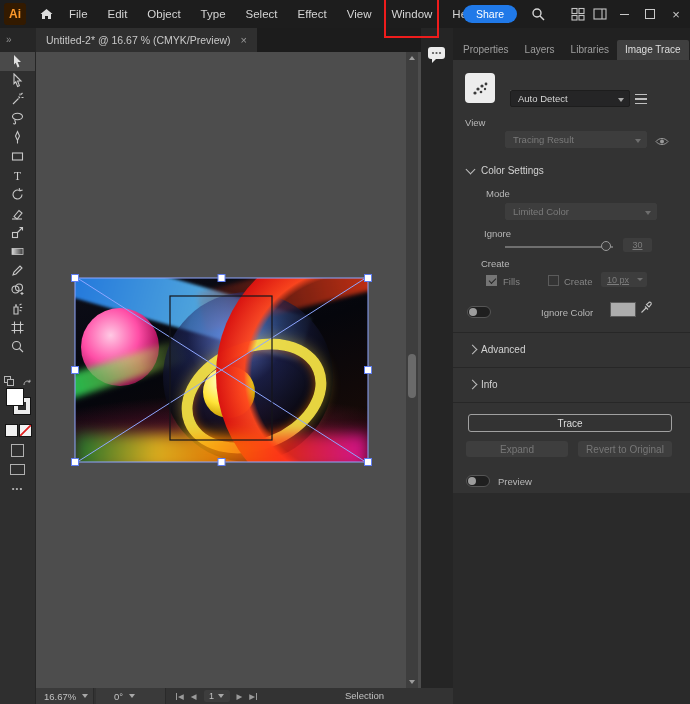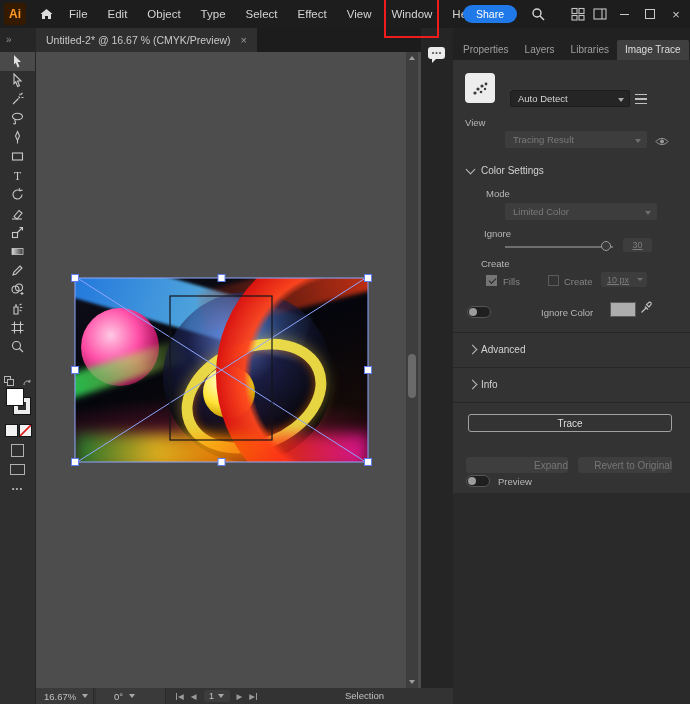--- a/index.html
+++ b/index.html
@@ -131,21 +131,21 @@
   .check{position:absolute;width:11px;height:11px;background:#343434;border:1px solid #5b5b5b;box-sizing:border-box;}
   .check.checked{background:#757575;border-color:#757575;}
   .check.checked::after{content:"";display:block;width:6px;height:3px;border-left:1.5px solid #262626;
         border-bottom:1.5px solid #262626;transform:rotate(-45deg);margin:2px 0 0 1.5px;}
   .toggle{position:absolute;width:24px;height:12px;border-radius:6px;background:#1f1f1f;border:1px solid #555;box-sizing:border-box;}
   .toggle::after{content:"";position:absolute;left:1px;top:1px;width:8px;height:8px;border-radius:50%;background:#9c9c9c;}
   .ignore-swatch{position:absolute;left:157px;top:242px;width:24px;height:13px;background:#adadad;border:1px solid #5a5a5a;}
   .btn-outline{position:absolute;border:1px solid #a0a0a0;border-radius:3px;color:#dcdcdc;font-size:10px;
                display:flex;align-items:center;justify-content:center;background:transparent;}
   .btn-disabled{position:absolute;background:#3e3e3e;border-radius:3px;color:#777;font-size:10px;
-                display:flex;align-items:center;justify-content:flex-end;margin-top:16px;}
+                display:flex;align-items:center;justify-content:center;}
 </style>
 </head>
 <body>
 
 <div class="screen">
 
   <header class="appbar">
     <div class="ai-logo">Ai</div>
     <div class="home-btn">
       <svg width="15" height="14" viewBox="0 0 14 14">

